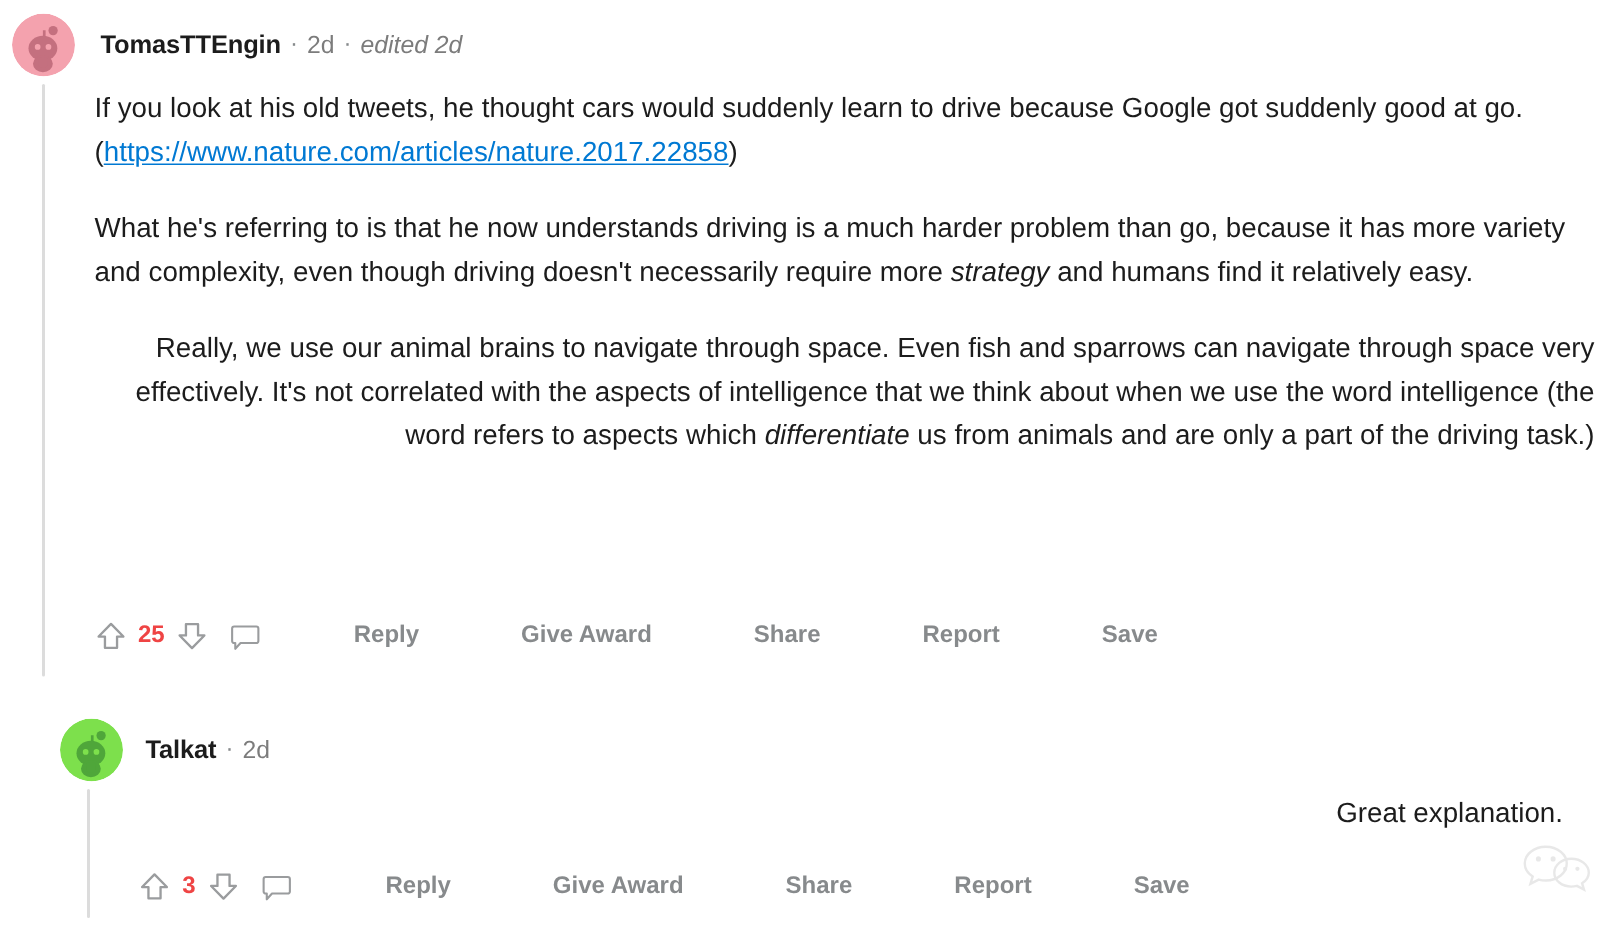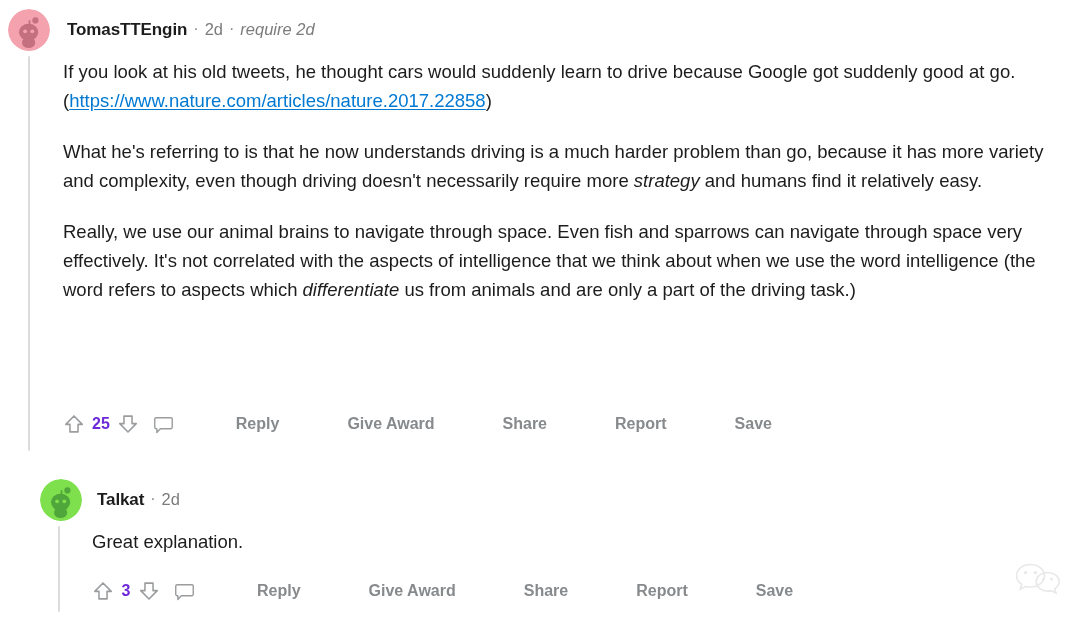--- a/index.html
+++ b/index.html
@@ -36,21 +36,21 @@
 
   .avatar {
     flex: 0 0 auto;
     border-radius: 50%;
     position: relative;
     overflow: hidden;
   }
 
   .meta {
     display: flex;
-    align-items: flex-start;
+    align-items: center;
     white-space: nowrap;
   }
   .username {
     font-weight: bold;
     font-size: 17px;
     color: #1c1c1c;
     letter-spacing: -0.1px;
   }
   .dot-sep {
     color: #878a8c;
@@ -80,20 +80,21 @@
   .comment-body {
     font-size: 18.5px;
     line-height: 29px;
     color: #1c1c1c;
   }
   .comment-body p {
     margin: 0 0 22px 0;
   }
   .comment-body p:last-child {
     margin-bottom: 0;
+    text-align: right;
   }
   .comment-body i {
     font-style: italic;
   }
   a.ext-link {
     color: #0079d3;
     text-underline-offset: 1.5px;
   }
 
   
@@ -103,21 +104,21 @@
     height: 30px;
   }
   .vote-arrow {
     width: 22px;
     height: 22px;
     display: block;
   }
   .score {
     font-size: 16px;
     font-weight: bold;
-    color: #6d28d9;
+    color: #ef4444;
     margin: 0 7px;
     min-width: 10px;
     text-align: center;
   }
   .bubble-icon {
     width: 21px;
     height: 21px;
     display: block;
     margin-left: 14px;
     margin-right: 0;
@@ -192,21 +193,21 @@
             <circle cx="17.1" cy="22.3" r="1.9"></circle>
             <circle cx="24.3" cy="22.3" r="1.9"></circle>
           </g>
         </svg>
       </div>
       <div class="meta">
         <span class="username">TomasTTEngin</span>
         <span class="dot-sep">·</span>
         <span class="timestamp">2d</span>
         <span class="dot-sep">·</span>
-        <span class="edited">require 2d</span>
+        <span class="edited">edited 2d</span>
       </div>
     </div>
 
     <div class="thread-line"></div>
 
     <div class="comment-body">
       <p><span>If you look at his old tweets, he thought cars would suddenly learn to drive because Google got suddenly good at go. (</span><a class="ext-link" href="#">https://www.nature.com/articles/nature.2017.22858</a><span>)</span></p>
       <p><span>What he's referring to is that he now understands driving is a much harder problem than go, because it has more variety and complexity, even though driving doesn't necessarily require more </span><i>strategy</i><span> and humans find it relatively easy.</span></p>
       <p><span>Really, we use our animal brains to navigate through space. Even fish and sparrows can navigate through space very effectively. It's not correlated with the aspects of intelligence that we think about when we use the word intelligence (the word refers to aspects which </span><i>differentiate</i><span> us from animals and are only a part of the driving task.)</span></p>
     </div>

